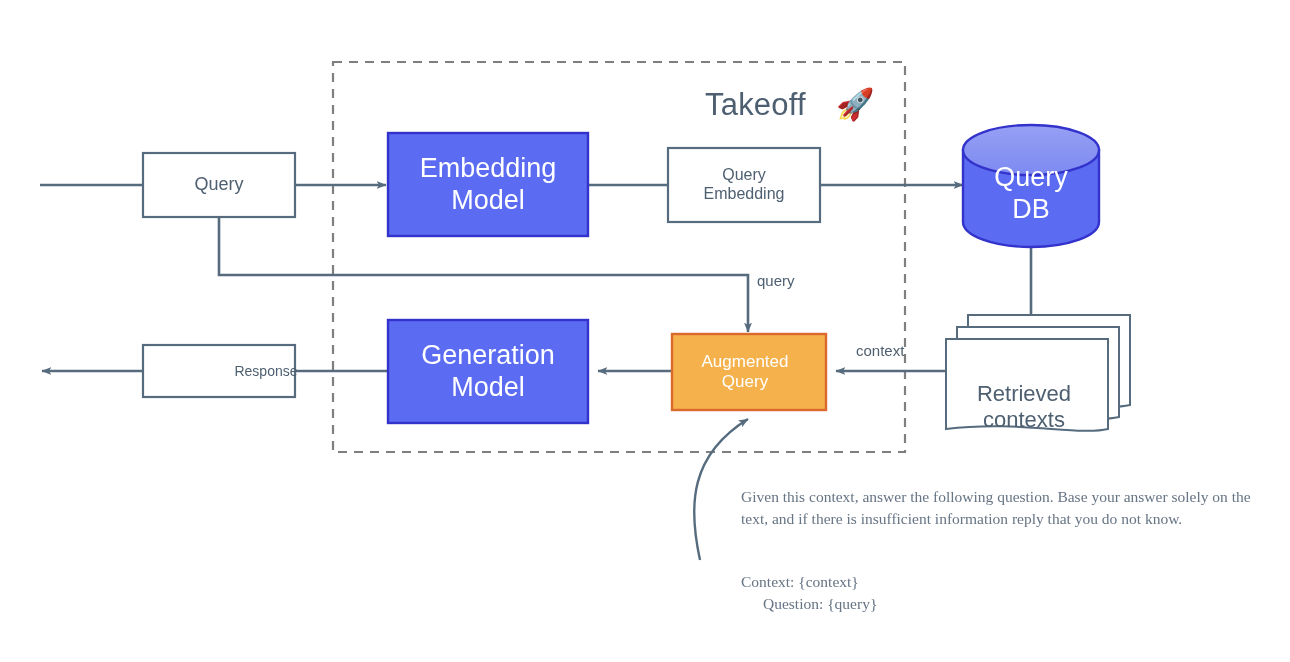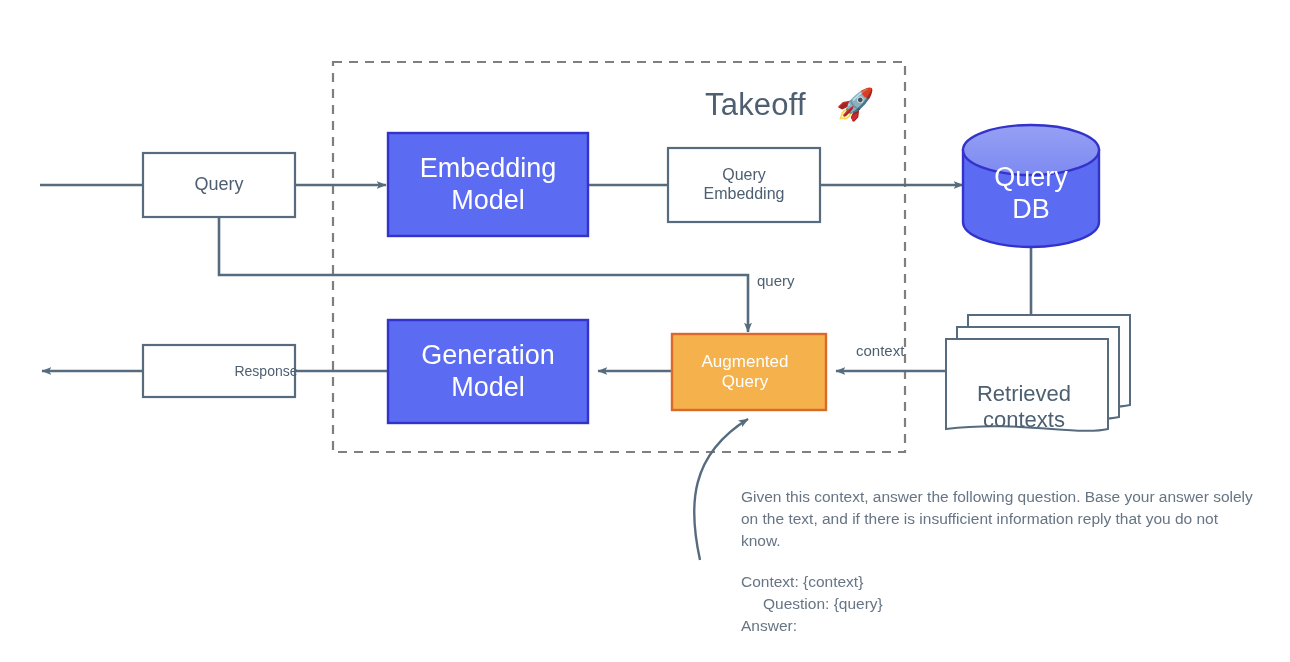--- a/index.html
+++ b/index.html
@@ -57,20 +57,21 @@
     font-size: 15px;
     white-space: nowrap;
   }
   .prompt-block {
     position: absolute;
     color: #667484;
     font-size: 15.5px;
     line-height: 1.42;
     white-space: pre-wrap;
     width: 520px;
+    font-family: Liberation Serif, serif;
   }
 </style>
 </head>
 <body>
 
 <div id="diagram-root">
 
   <svg class="layer" viewBox="0 0 1290 662" xmlns="http://www.w3.org/2000/svg">
     <defs>
       <marker id="arrowFilled" markerWidth="11" markerHeight="11" refX="9.4" refY="4" orient="auto" markerUnits="userSpaceOnUse">
@@ -157,15 +158,14 @@
 Model</div>
 
   <div class="node-label lbl-dark" style="left:143px; top:345px; width:152px; height:52px; font-size:14px;padding-left:47px;">Response</div>
 
   <div class="edge-label" style="left:757px; top:272px;">query</div>
   <div class="edge-label" style="left:856px; top:342px;">context</div>
 
   <div class="prompt-block" style="left:741px; top:486px;">Given this context, answer the following question. Base your answer solely on the text, and if there is insufficient information reply that you do not know.</div>
   <div class="prompt-block" style="left:741px; top:571px;">Context: {context}</div>
   <div class="prompt-block" style="left:741px; top:593px;margin-left:22px;">Question: {query}</div>
-  <div class="prompt-block" style="left:741px; top:615px;">Answer:</div>
 
 </div>
 
 </body></html>

